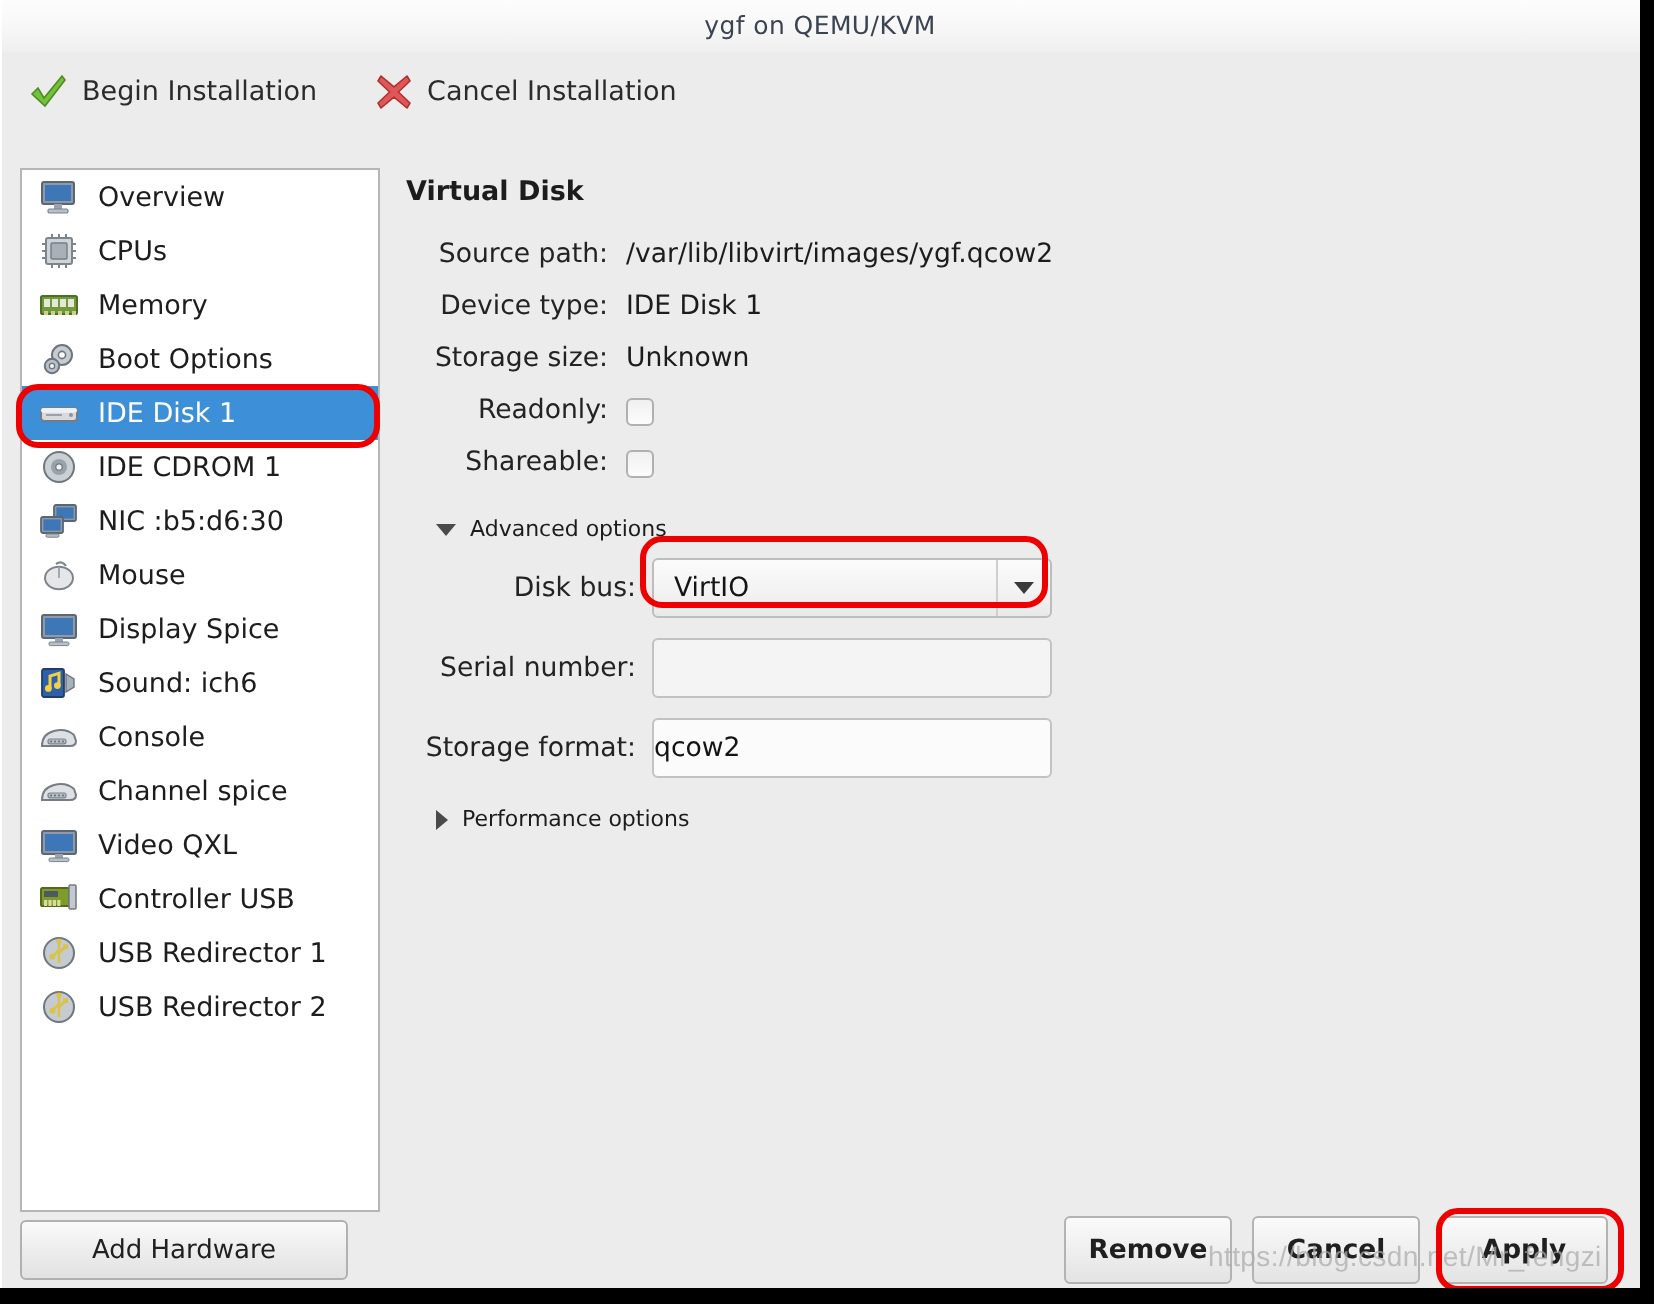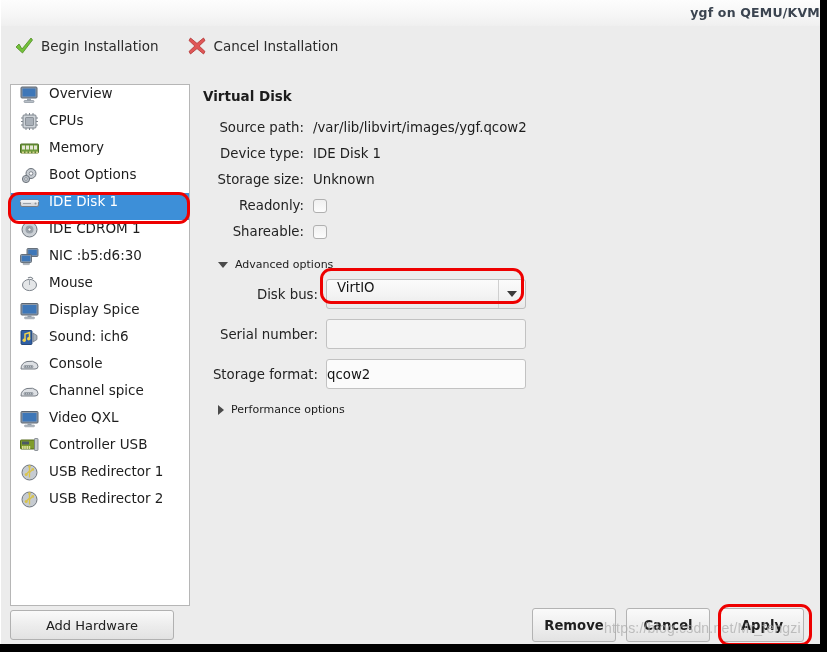--- a/index.html
+++ b/index.html
@@ -40,23 +40,23 @@
   }
 
   
   #titlebar {
     position: absolute;
     left: 0; top: 0;
     width: 820px; height: 26px;
     background: linear-gradient(to bottom, #fdfdfd 0%, #f6f6f6 60%, #efefef 100%);
   }
   #titlebar .title {
-    text-align: right;
+    text-align: center;
     font-size: 12.5px;
-    font-weight: bold;
+    font-weight: normal;
     color: #3b4450;
     line-height: 26px;
     letter-spacing: 0.2px;
   }
 
   
   #toolbar {
     position: absolute;
     left: 0; top: 26px;
     width: 680px; height: 40px;
@@ -85,20 +85,21 @@
     position: absolute;
     left: 10px; top: 84px;
     width: 180px; height: 522px;
     background: #ffffff;
     border: 1px solid #b6b6b6;
     box-sizing: border-box;
     overflow: hidden;
   }
   .side-row {
     display: flex;
+    align-items: center;
     height: 27px;
     padding-left: 8px;
     gap: 9px;
     box-sizing: border-box;
     cursor: default;
   }
   .side-row.selected {
     background: #3d8fd8;
   }
   .side-row.selected .side-label { color: #ffffff; }
@@ -201,21 +202,21 @@
     padding-right: 8px;
     white-space: nowrap;
   }
   .combo {
     position: relative;
     width: 200px; height: 30px;
     background: linear-gradient(to bottom, #fbfbfb 0%, #f3f3f3 55%, #e9e9e9 100%);
     border: 1px solid #bdbdbd;
     border-radius: 3px;
     box-sizing: border-box;
-    display: flex; 
+    display: flex; align-items: center;
     cursor: default;
   }
   .combo .combo-text {
     font-size: 13.3px;
     color: #141414;
     padding-left: 10px;
     flex: 1;
   }
   .combo .combo-btn {
     width: 27px; height: 100%;

